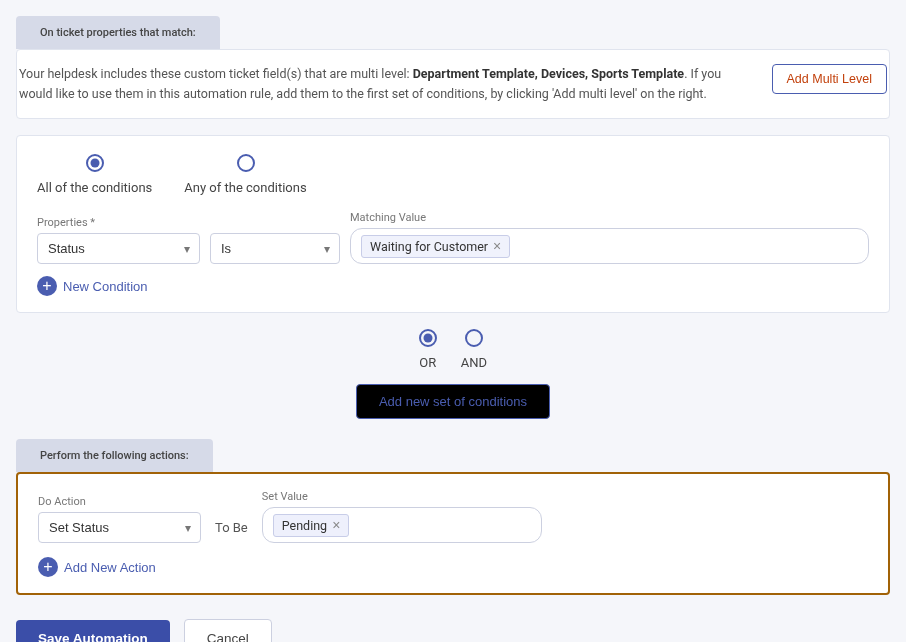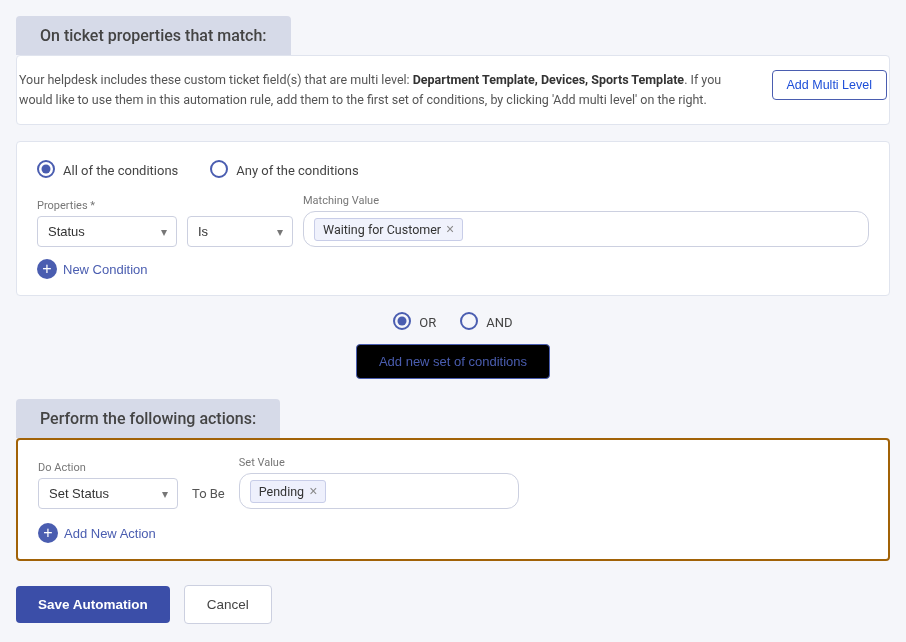--- a/index.html
+++ b/index.html
@@ -12,21 +12,21 @@
       width: 906px;
       min-height: 642px;
     }
 
     
     .section-tab {
       display: inline-block;
       background: #d6dae8;
       padding: 10px 24px;
       border-radius: 4px 4px 0 0;
-      font-size: 16px;
+      font-size: 11px;
       color: #444;
       font-weight: 500;
       margin-bottom: 0;
     }
 
     
     .info-box {
       background: #fff;
       border: 1px solid #e0e4ee;
       border-radius: 4px;
@@ -43,21 +43,21 @@
       line-height: 1.6;
       flex: 1;
     }
     .info-box-text strong {
       font-weight: 700;
       color: #333;
     }
     .btn-add-multi {
       background: #fff;
       border: 1.5px solid #4a5db0;
-      color: #1d4ed8;
+      color: #c2410c;
       border-radius: 4px;
       padding: 7px 14px;
       font-size: 12.5px;
       cursor: pointer;
       white-space: nowrap;
       font-weight: 500;
     }
 
     
     .conditions-block {
@@ -70,25 +70,26 @@
 
     
     .radio-group {
       display: flex;
       align-items: center;
       gap: 32px;
       margin-bottom: 16px;
     }
     .radio-label {
       display: flex;
-      align-items: flex-end;
+      align-items: center;
       gap: 8px;
       cursor: pointer;
       font-size: 13px;
       color: #444;
+      flex-direction: column;
     }
     .radio-input {
       appearance: none;
       width: 18px;
       height: 18px;
       border-radius: 50%;
       border: 2px solid #4a5db0;
       position: relative;
       cursor: pointer;
       flex-shrink: 0;
@@ -139,22 +140,22 @@
     .select-wrapper::after {
       content: '▾';
       position: absolute;
       right: 10px;
       top: 50%;
       transform: translateY(-50%);
       color: #777;
       pointer-events: none;
       font-size: 12px;
     }
-    .field-status { width: 140px; }
-    .field-is { width: 106px; }
+    .field-status { width: 163px; }
+    .field-is { width: 130px; }
 
     
     .matching-value-field {
       display: flex;
       flex-direction: column;
       gap: 4px;
       flex: 1;
     }
     .tag-input {
       border: 1px solid #ccd0e0;

